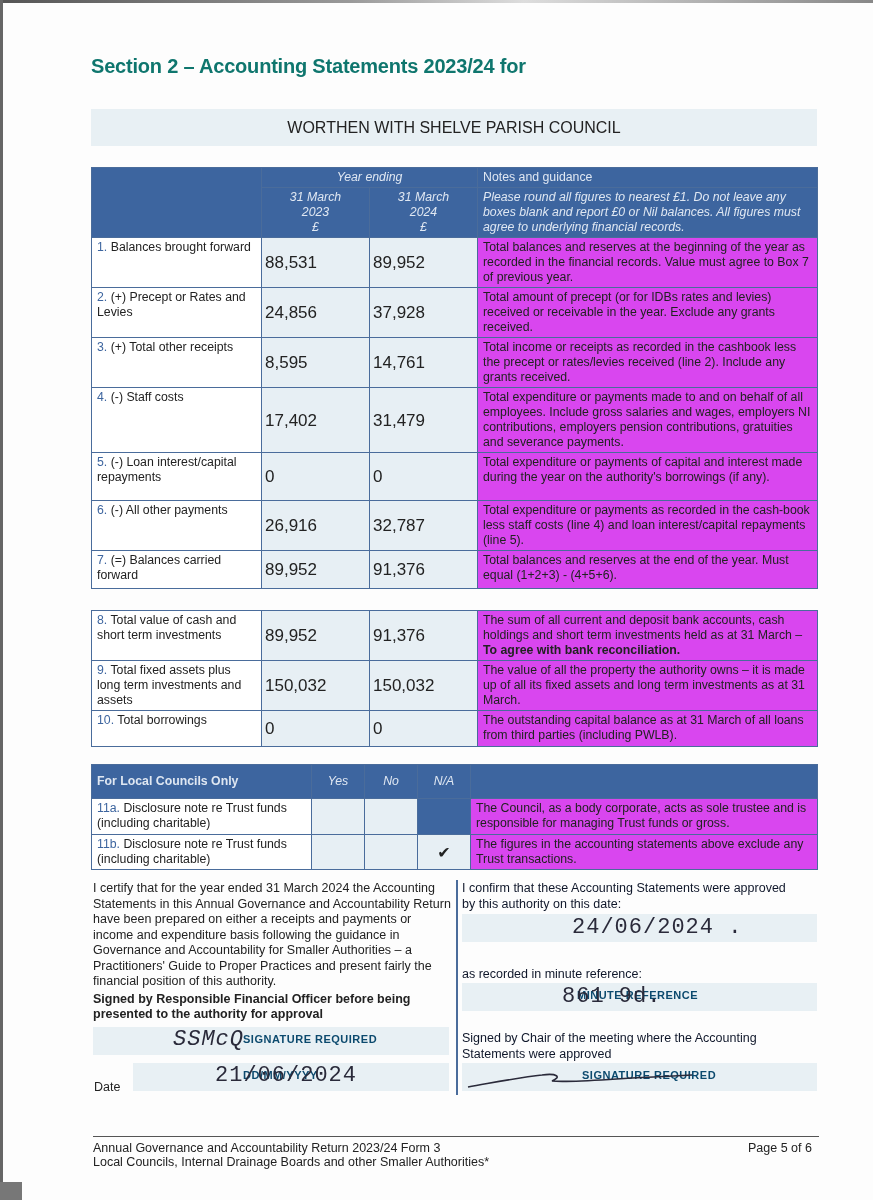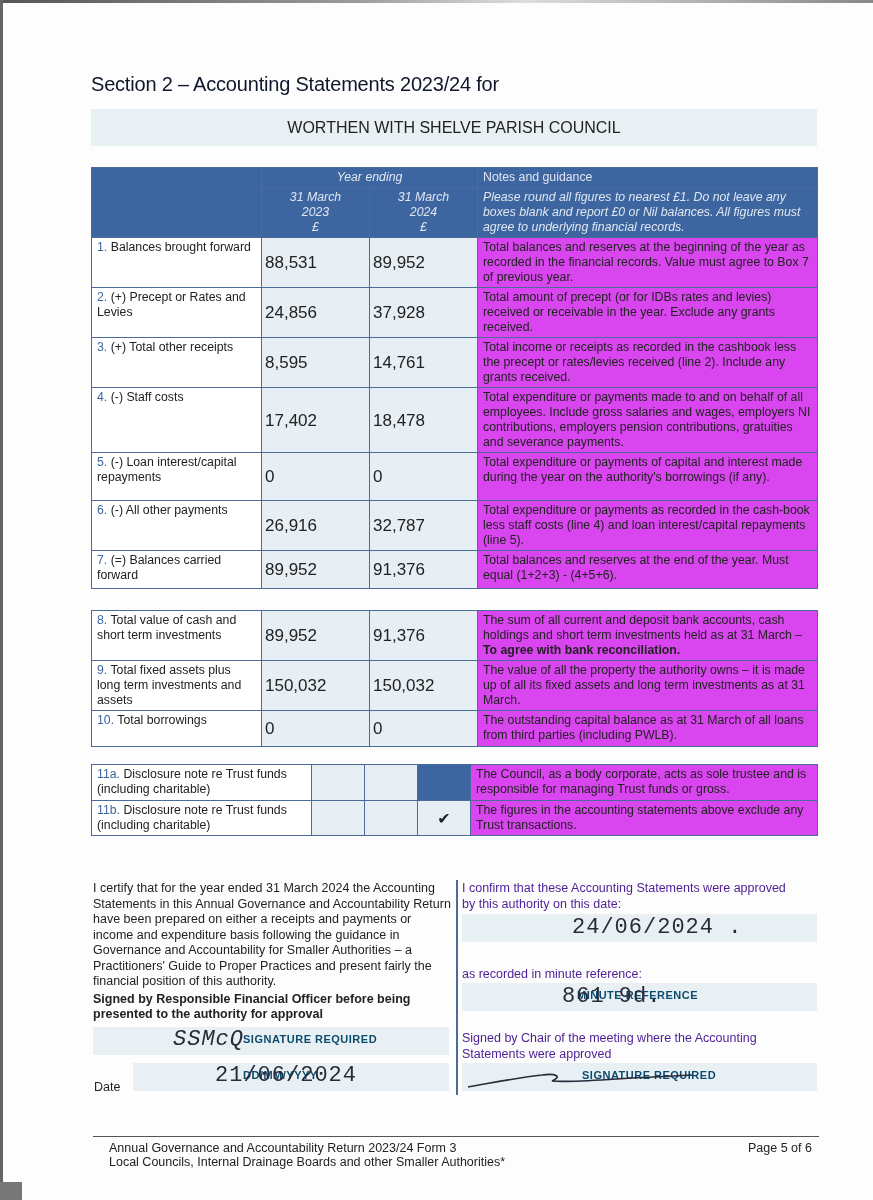--- a/index.html
+++ b/index.html
@@ -2,21 +2,21 @@
 <html><head>
 <meta charset="utf-8">
 <style>
   html, body { margin:0; padding:0; }
   body { width:873px; height:1200px; background:#fdfdfd; position:relative; overflow:hidden;
          font-family:"Liberation Sans", sans-serif; color:#222; }
   .scan-top { position:absolute; left:0; top:0; width:873px; height:3px;
               background:linear-gradient(90deg,#555 0%,#999 40%,#ddd 60%,#888 100%); }
   .scan-left { position:absolute; left:0; top:0; width:3px; height:1200px; background:#666; }
   .scan-left-bottom { position:absolute; left:0; top:1182px; width:22px; height:18px; background:#777; }
-  .title { position:absolute; left:91px; top:73px; font-size:20px; font-weight:normal; color:#0f172a; letter-spacing:-0.2px; }
+  .title { position:absolute; left:91px; top:55px; font-size:20px; font-weight:bold; color:#0f766e; letter-spacing:-0.2px; }
   .authority-box { position:absolute; left:91px; top:109px; width:726px; height:37px; background:#e8f0f4;
                    display:flex; align-items:center; justify-content:center; font-size:16px; color:#222; }
   table { border-collapse:collapse; position:absolute; font-size:12.3px; }
   td { border:1.5px solid #4a6c9b; vertical-align:top; padding:2px 5px; line-height:15px; }
   .hdr { background:#3d659f; color:#dfe7f2; }
   .hdr-c { text-align:center;font-style:italic; }
   .label { background:#fff; color:#222; }
   .label .num { color:#3d659f; }
   .val { background:#e7eff4; text-align:left; vertical-align:middle; font-size:17px; padding:2px 3px; color:#222; }
   .note { background:#d946ef; color:#222; }
@@ -25,23 +25,23 @@
   .t2 { left:91px; top:610px; width:727px; }
   .t3 { left:91px; top:764px; width:727px; }
   .chk { background:#e7eff4; text-align:center; vertical-align:middle; }
   .chk-dark { background:#3d659f; }
   .cert-left { position:absolute; left:93px; top:881px; width:360px; font-size:12.5px; line-height:15.5px; color:#222; }
   .cert-left b { font-weight:bold; }
   .vline { position:absolute; left:456px; top:880px; width:2px; height:215px; background:#4a6c9b; }
   .sigbox { position:absolute; background:#e8f0f4; }
   .sig-hint { color:#0c4a6e; font-size:11px; font-weight:bold; letter-spacing:0.5px; position:absolute; }
   .hand { position:absolute; font-family:Liberation Mono, monospace; color:#2a2a3a; font-size:22px; letter-spacing:1px; }
-  .right-text { position:absolute; left:462px; font-size:12.5px; line-height:15.5px; color:#4c1d95; }
+  .right-text { position:absolute; left:462px; font-size:12.5px; line-height:15.5px; color:#0f172a; }
   .footer-line { position:absolute; left:93px; top:1136px; width:726px; height:1px; background:#555; }
-  .footer-left { position:absolute; left:109px; top:1141px; font-size:12.5px; line-height:14px; color:#222; }
+  .footer-left { position:absolute; left:93px; top:1141px; font-size:12.5px; line-height:14px; color:#222; }
   .footer-right { position:absolute; left:748px; top:1141px; font-size:12.5px; color:#222; }
 </style>
 </head>
 <body>
 
 <div class="scan-top"></div>
 <div class="scan-left"></div>
 <div class="scan-left-bottom"></div>
 
 <div class="title">Section 2 – Accounting Statements 2023/24 for</div>
@@ -89,21 +89,21 @@
   </tr>
   <tr style="height:50px">
     <td class="label"><span class="num">3.</span> <span>(+) Total other receipts</span></td>
     <td class="val">8,595</td>
     <td class="val">14,761</td>
     <td class="note">Total income or receipts as recorded in the cashbook less the precept or rates/levies received (line 2). Include any grants received.</td>
   </tr>
   <tr style="height:65px">
     <td class="label"><span class="num">4.</span> <span>(-) Staff costs</span></td>
     <td class="val">17,402</td>
-    <td class="val">18,478</td>
+    <td class="val">31,479</td>
     <td class="note">Total expenditure or payments made to and on behalf of all employees. Include gross salaries and wages, employers NI contributions, employers pension contributions, gratuities and severance payments.</td>
   </tr>
   <tr style="height:48px">
     <td class="label"><span class="num">5.</span> <span>(-) Loan interest/capital repayments</span></td>
     <td class="val">0</td>
     <td class="val">0</td>
     <td class="note">Total expenditure or payments of capital and interest made during the year on the authority's borrowings (if any).</td>
   </tr>
   <tr style="height:50px">
     <td class="label"><span class="num">6.</span> <span> (-) All other payments</span></td>
@@ -151,20 +151,27 @@
 
 <table class="t3">
   <colgroup>
       <col style="width:220px">
       <col style="width:53px">
       <col style="width:53px">
       <col style="width:53px">
       <col>
     </colgroup>
   <tbody>
+      <tr style="height:34px">
+    <td class="hdr" style="font-weight:bold;vertical-align:middle;">For Local Councils Only</td>
+    <td class="hdr hdr-c" style="vertical-align:middle;">Yes</td>
+    <td class="hdr hdr-c" style="vertical-align:middle;">No</td>
+    <td class="hdr hdr-c" style="vertical-align:middle;">N/A</td>
+    <td class="hdr"></td>
+  </tr>
   <tr style="height:36px">
     <td class="label"><span class="num">11a.</span> <span>Disclosure note re Trust funds (including charitable)</span></td>
     <td class="chk"></td>
     <td class="chk"></td>
     <td class="chk chk-dark"></td>
     <td class="note">The Council, as a body corporate, acts as sole trustee and is responsible for managing Trust funds or gross.</td>
   </tr>
   <tr style="height:34px">
     <td class="label"><span class="num">11b.</span> <span>Disclosure note re Trust funds (including charitable)</span></td>
     <td class="chk"></td>

